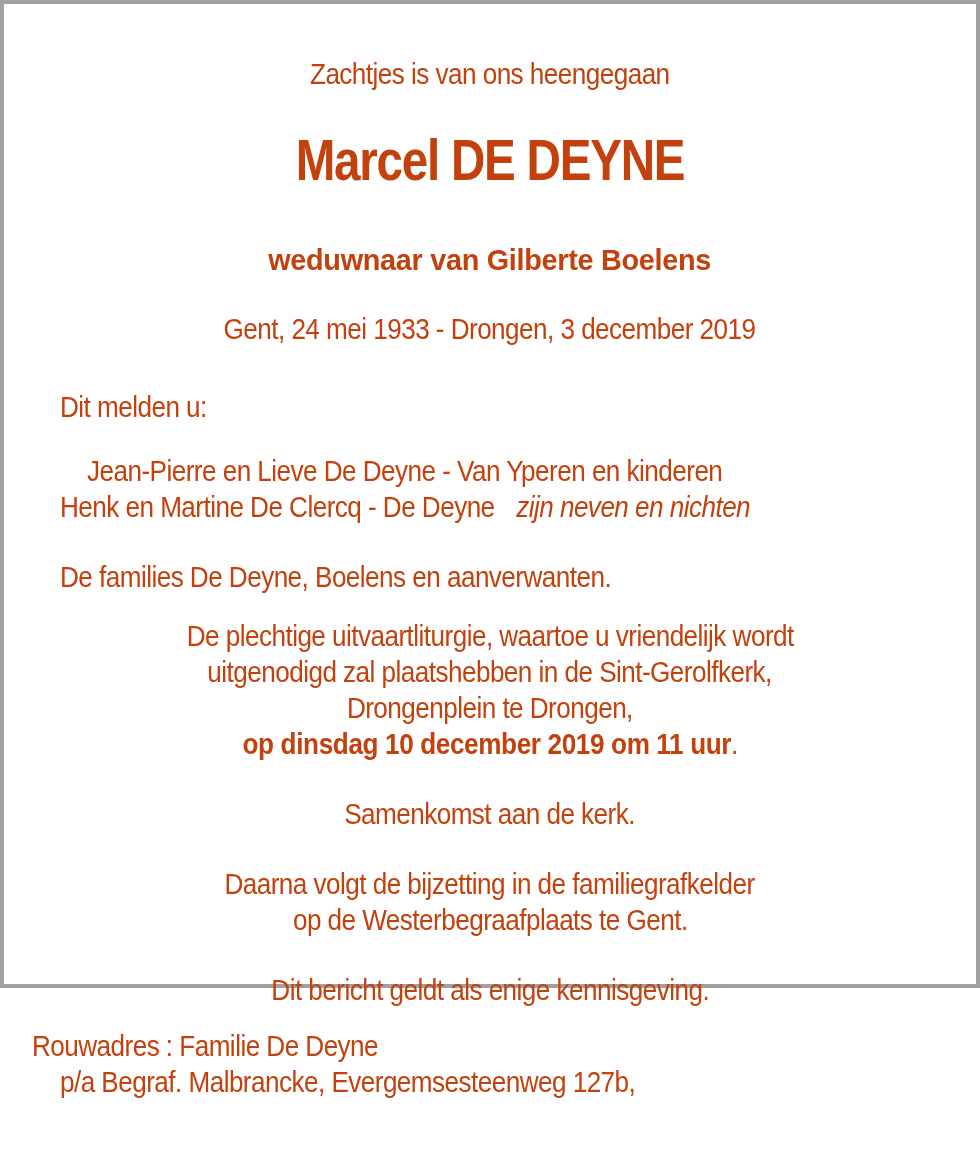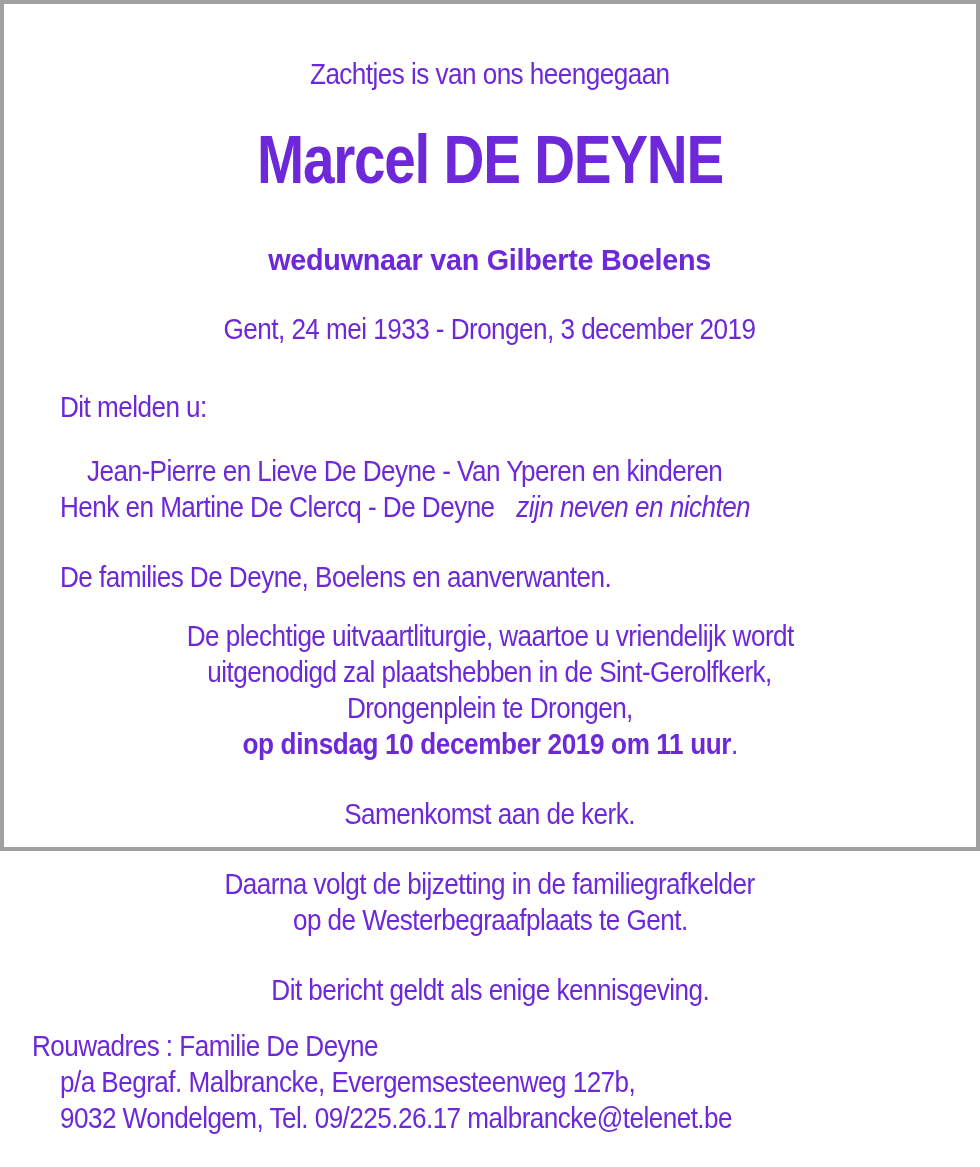--- a/index.html
+++ b/index.html
@@ -9,24 +9,24 @@
     }
     body {
       width: 980px;
       height: 1167px;
       overflow: hidden;
     }
     .frame {
       position: relative;
       box-sizing: border-box;
       width: 980px;
-      height: 851px;
+      height: 988px;
       border: 4px solid #a0a0a1;
       background: #ffffff;
-      color: #6d28d9;
+      color: #c2410c;
       font-family: "Liberation Sans", sans-serif;
     }
     .line {
       position: absolute;
       left: 0;
       width: 100%;
       white-space: nowrap;
       font-size: 29px;
       line-height: 36px;
       letter-spacing: -0.6px;
@@ -35,21 +35,21 @@
     .left { text-align: left; }
     .cond {
       display: inline-block;
       transform: scaleX(0.9);
       transform-origin: center center;
     }
     .left .cond { transform-origin: left center; }
     .intro { top: 52px; }
     .name {
       top: 118px;
-      font-size: 69px;
+      font-size: 58px;
       line-height: 76px;
       font-weight: bold;
       letter-spacing: -1.5px;
     }
     .name .cond { transform: scaleX(0.82); }
     .widower {
       top: 238px;
       font-weight: bold;
       font-size: 30px;
       letter-spacing: -0.3px;
@@ -142,17 +142,14 @@
   <div class="line center notice">
     <span class="cond">Dit bericht geldt als enige kennisgeving.</span>
   </div>
 
   <div class="line left addr1">
     <span class="cond">Rouwadres : Familie De Deyne</span>
   </div>
   <div class="line left addr2">
     <span class="cond">p/a Begraf. Malbrancke, Evergemsesteenweg 127b,</span>
   </div>
-  <div class="line left addr3">
-    <span class="cond">9032 Wondelgem, Tel. 09/225.26.17 malbrancke@telenet.be</span>
-  </div>
 
 </div>
 
 </body></html>

